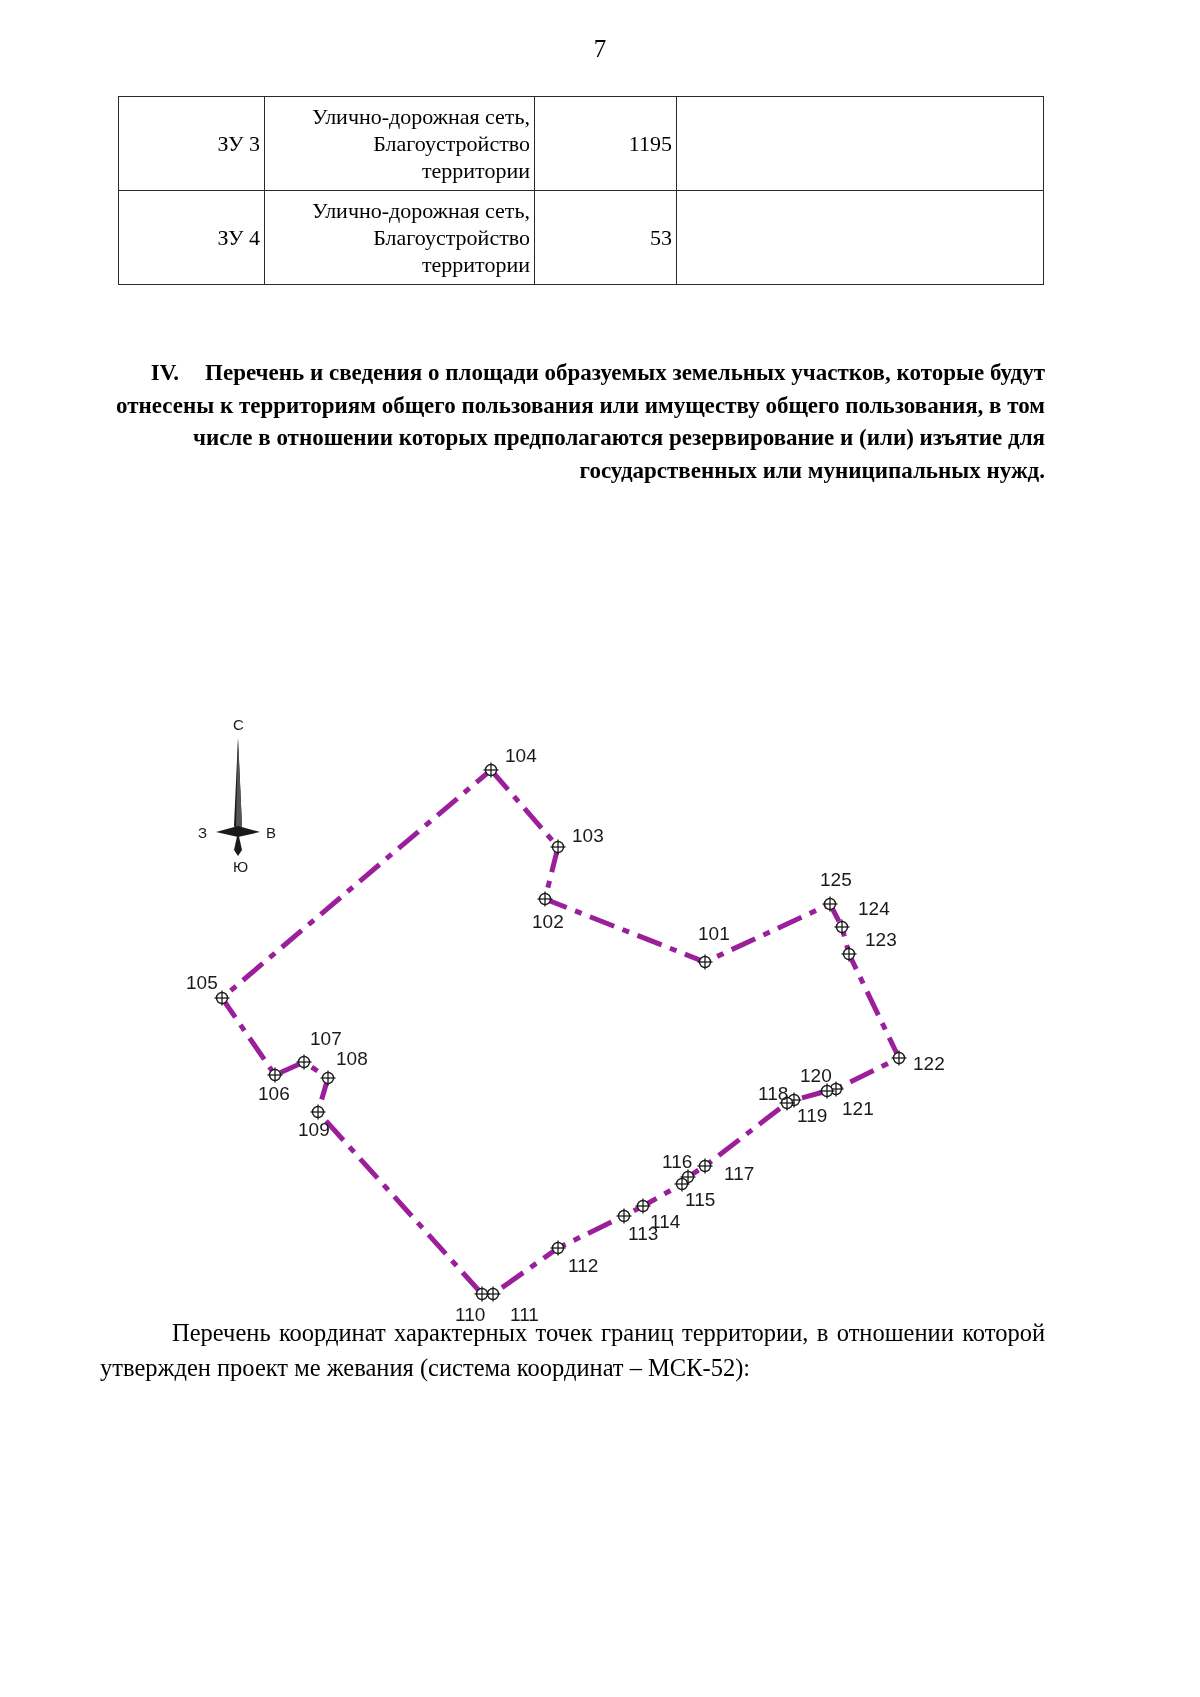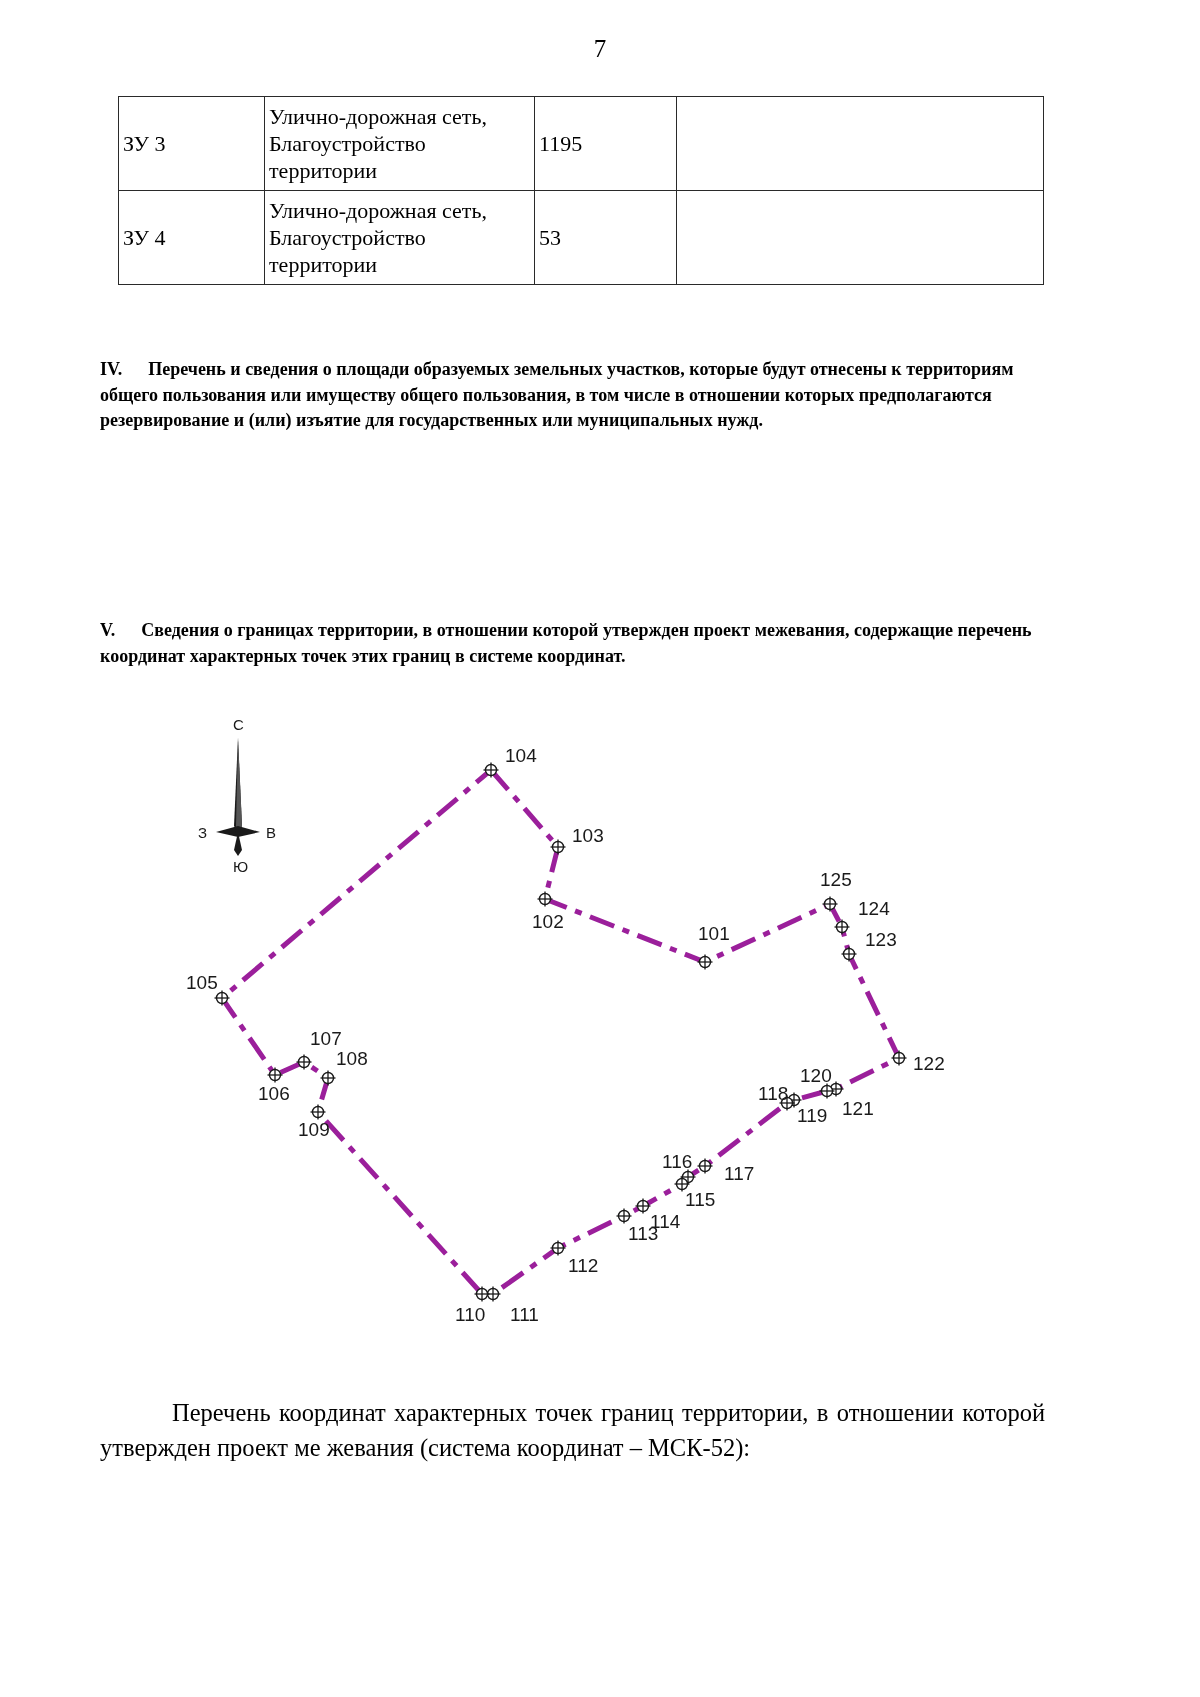--- a/index.html
+++ b/index.html
@@ -40,59 +40,59 @@
     left: 118px;
     width: 925px;
   }
   table.zu-table {
     border-collapse: collapse;
     width: 100%;
     table-layout: fixed;
   }
   table.zu-table td {
     border: 1.5px solid #2a2a2a;
-    text-align: left;
+    text-align: right;
     vertical-align: middle;
     font-size: 22px;
     line-height: 1.23;
     padding: 6px 4px;
   }
   .col-name  { width: 146px; }
   .col-purpose { width: 270px; }
   .col-area  { width: 142px; }
   .col-empty { width: 367px; }
 
   
   .section-heading {
     position: absolute;
     left: 100px;
     width: 945px;
     font-weight: bold;
-    font-size: 18px;
+    font-size: 23px;
     line-height: 1.42;
-    text-align: left;
+    text-align: right;
   }
   .section-heading .numeral {
     display: inline-block;
     margin-right: 26px;
   }
   #heading-iv { top: 357px; }
   #heading-v  { top: 618px; }
 
   .body-par {
     position: absolute;
     left: 100px;
     width: 945px;
     font-size: 24.5px;
     line-height: 1.42;
     text-align: justify;
     text-indent: 72px;
   }
   #par-common { top: 528px; }
-  #par-footer { top: 1396px; }
+  #par-footer { top: 1316px; }
 
   
   .map {
     position: absolute;
     top: 700px;
     left: 120px;
     width: 940px;
     height: 660px;
   }
   .map svg { display: block; }
@@ -138,23 +138,20 @@
         </tr>
       </tbody>
     </table>
   </div>
 
   <div class="section-heading" id="heading-iv">
     <span class="numeral">IV.</span><span>Перечень и сведения о площади образуемых земельных участков, которые будут отнесены к территориям общего пользования или имуществу общего пользования, в том числе в отношении которых предполагаются резервирование и (или) изъятие для государственных или муниципальных нужд.</span>
   </div>
 
 
-  <div class="section-heading" id="heading-v">
-    <span class="numeral">V.</span><span>Сведения о границах территории, в отношении которой утвержден проект межевания, содержащие перечень координат характерных точек этих границ в системе координат.</span>
-  </div>
 
   <div class="map">
     <svg id="map-svg" width="940" height="660" viewBox="0 0 940 660">
 
       <g>
         <polygon points="118,38 122,126 118,132 114,126" fill="#1a1a1a"></polygon>
         <polygon points="118,132 122,126 118,38 116,126" fill="#555555"></polygon>
         <polygon points="118,126 96,132 118,137 140,132" fill="#1a1a1a"></polygon>
         <polygon points="118,132 114,150 118,156 122,150" fill="#1a1a1a"></polygon>
         <circle cx="118" cy="132" r="3" fill="#1a1a1a"></circle>

